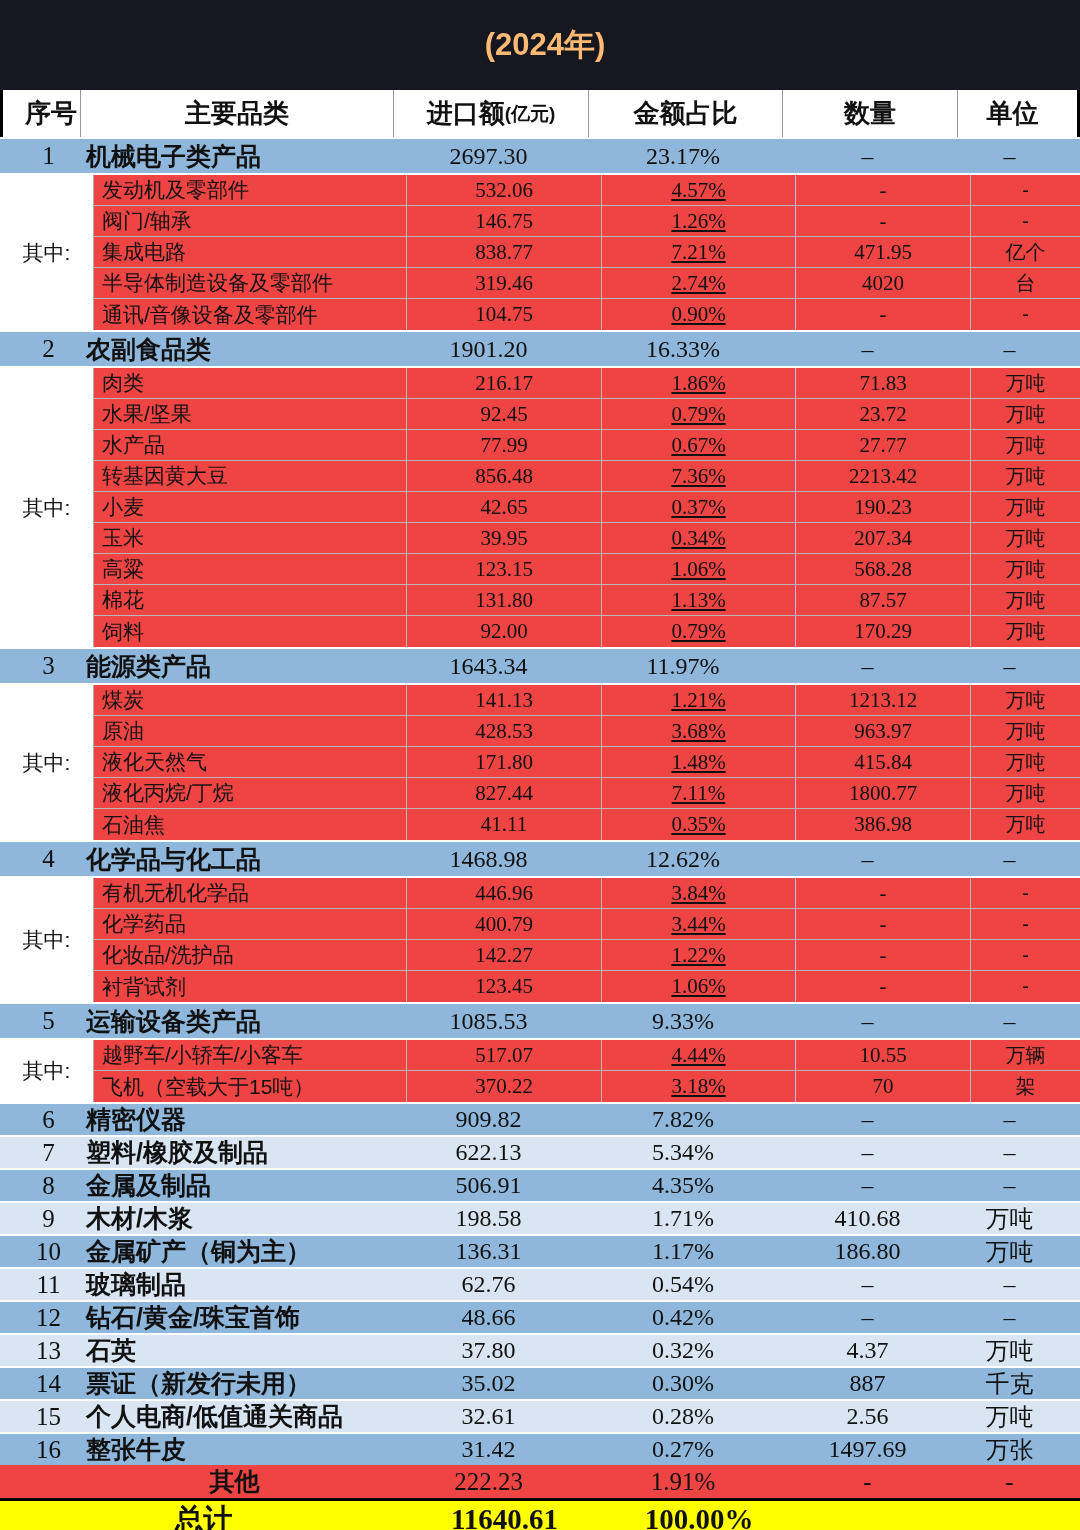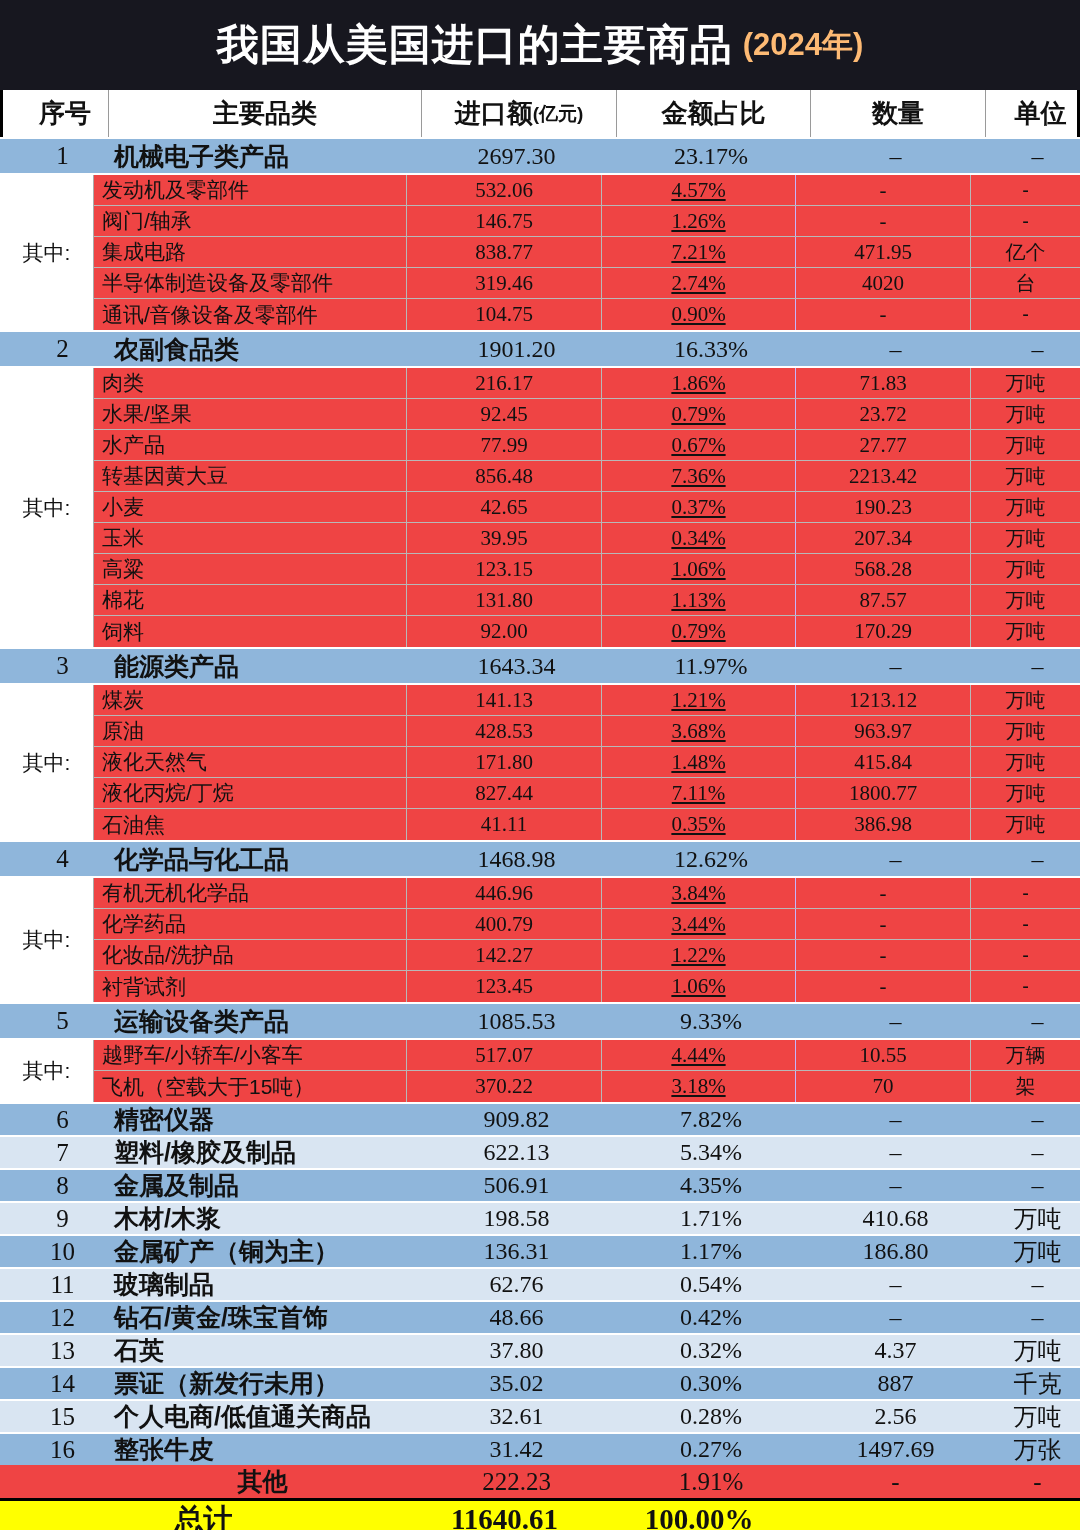--- a/index.html
+++ b/index.html
@@ -4,21 +4,21 @@
 <style>
   html,body{margin:0;padding:0;background:#2a2a2a;}
   #page{width:1080px;height:1530px;background:#ffffff;position:relative;overflow:hidden;
         font-family:"Liberation Sans",sans-serif;color:#111;}
   
   #title-bar{height:90px;background:#17171f;display:flex;align-items:center;justify-content:center;}
   #title-bar .t-main{color:#fff;font-size:42px;font-weight:bold;letter-spacing:1px;}
   #title-bar .t-suffix{color:#fdba74;font-size:31px;font-weight:bold;margin-left:10px;}
   
   .row{display:flex;width:100%;box-sizing:border-box;}
-  .c-no   {width:106px;  flex:none;display:flex;align-items:center;justify-content:center;box-sizing:border-box;padding-left:19px;}
+  .c-no   {width:78px;  flex:none;display:flex;align-items:center;justify-content:center;box-sizing:border-box;padding-left:19px;}
   .c-name {width:313px; flex:none;display:flex;align-items:center;box-sizing:border-box;padding-left:8px;}
   .c-val  {width:195px; flex:none;display:flex;align-items:center;justify-content:center;box-sizing:border-box;}
   .c-share{width:194px; flex:none;display:flex;align-items:center;justify-content:center;box-sizing:border-box;}
   .c-qty  {width:175px; flex:none;display:flex;align-items:center;justify-content:center;box-sizing:border-box;}
   .c-unit {width:109px; flex:none;display:flex;align-items:center;justify-content:center;box-sizing:border-box;}
   .num{font-family:"Liberation Serif","DejaVu Serif",serif;}
   
   #header-row{height:47px;background:#fff;font-weight:bold;font-size:26px;
               border-left:3px solid #000;border-right:3px solid #000;}
   #header-row .c-name{justify-content:center;padding-left:0;align-items:center;}
@@ -61,21 +61,20 @@
   #total-row{height:40px;background:#FFFF00;border-top:3px solid #000;font-weight:bold;font-size:29px;}
   #total-row .c-merged{width:407px;flex:none;display:flex;align-items:center;justify-content:center;}
   #total-row .low-dash{margin-top:26px;}
 </style>
 </head>
 <body>
 
 <div id="page">
 
   <div id="title-bar">
-    <span class="t-main">我国从美国进口的主要商品</span>
     <span class="t-suffix">(2024年)</span>
   </div>
 
   <div id="header-row" class="row">
     <div class="c-no">
         <span>序号</span>
       </div>
     <div class="c-name">
         <span>主要品类</span>
       </div>

